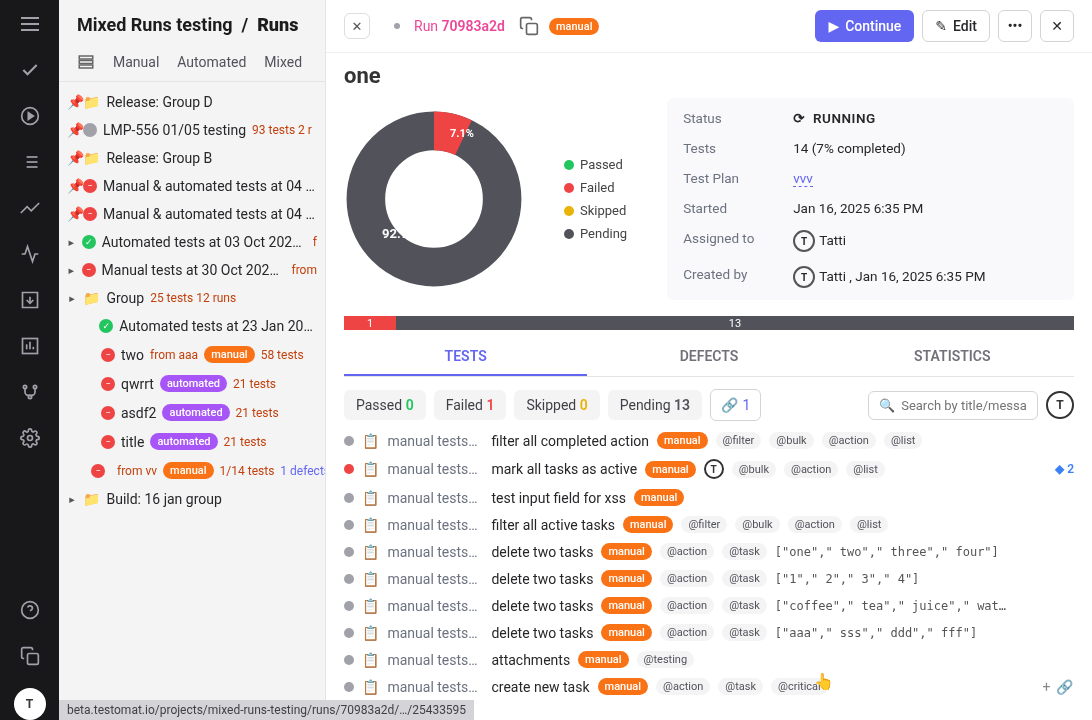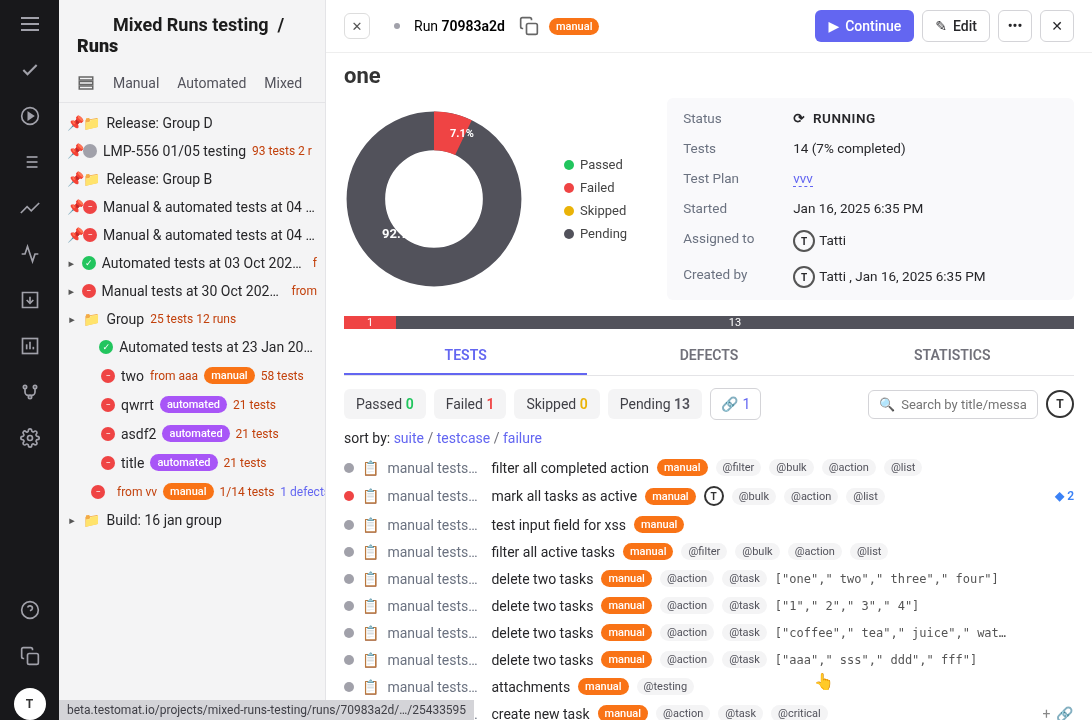--- a/index.html
+++ b/index.html
@@ -7,21 +7,21 @@
     
     .rail { width: 59px; background: #18181b; display: flex; flex-direction: column; align-items: center; padding-top: 10px; gap: 18px; }
     .rail-icon { width: 28px; height: 28px; display: flex; align-items: center; justify-content: center; color: #a1a1aa; cursor: pointer; }
     .rail-icon svg { width: 20px; height: 20px; }
     .rail-icon.hamburger svg { width: 24px; height: 24px; }
     .rail .spacer { flex: 1; }
     .rail-avatar { width: 32px; height: 32px; border-radius: 50%; background: #fff; display:flex; align-items:center; justify-content:center; color:#333; font-weight:700; font-size:12px; }
     
     .sidebar { width: 267px; background: #f4f4f5; display: flex; flex-direction: column; border-right: 1px solid #e4e4e7; }
     .sidebar-header { padding: 14px 12px 8px 18px; font-size: 18px; font-weight: 700; color: #1c1c1c; }
-    .sidebar-header a { color:#1c1c1c; text-decoration:none;margin-left:36px; }
+    .sidebar-header a { color:#1c1c1c; text-decoration:none; }
     .sidebar-tabs { display: flex; align-items: center; gap: 18px; padding: 10px 12px 10px 18px; border-bottom: 1px solid #e4e4e7; }
     .sidebar-tabs .icon-btn { width:18px; height:18px; color:#666; }
     .sidebar-tabs .tab { font-size: 14px; color: #52525b; cursor: pointer; }
     .tree { flex:1; overflow-y: auto; padding: 6px 0; }
     .tree-row { display: flex; align-items: center; gap: 6px; padding: 6px 8px; font-size: 14px; color: #27272a; cursor: pointer; white-space: nowrap; overflow: hidden; }
     .pin-icon { color: #999; width:10px; }
     .chevron { color: #555; font-size: 11px; width:10px; text-align:center; }
     .status-dot { width: 14px; height: 14px; border-radius: 50%; flex-shrink: 0; display:flex; align-items:center; justify-content:center; font-size:9px; color:#fff; }
     .status-pass { background: #22c55e; }
     .status-fail { background: #ef4444; }
@@ -31,21 +31,21 @@
     .tag-pill { font-size: 11px; padding: 2px 7px; border-radius: 9px; font-weight: 500; }
     .tag-manual { background: #f97316; color: #fff; }
     .tag-automated { background: #a855f7; color: #fff; }
     .tree-meta { font-size: 12px; color: #c2410c; }
     .tree-row.indent1 { padding-left: 26px; }
     
     .main { flex: 1; display: flex; flex-direction: column; position: relative; }
     .topbar { display: flex; align-items: center; padding: 10px 18px; gap: 10px; border-bottom: 1px solid #eee; }
     .topbar .close-btn { width:26px; height:26px; border:1px solid #ddd; border-radius:6px; display:flex;align-items:center;justify-content:center; color:#555; cursor:pointer; margin-right:14px;}
     .topbar .run-dot { width:6px;height:6px;border-radius:50%;background:#a1a1aa; margin-right:4px;}
-    .topbar .run-label { font-size:14px; color:#000000; }
+    .topbar .run-label { font-size:14px; color:#ec4899; }
     .topbar .run-label b { font-weight:600; }
     .topbar .copy-btn { width:20px;height:20px;color:#666; cursor:pointer; margin-left:4px;}
     .topbar-actions { margin-left: auto; display: flex; gap: 8px; }
     .btn { display:flex; align-items:center; gap:6px; padding: 6px 12px; border-radius: 6px; font-size: 14px; font-weight: 500; cursor: pointer; border:1px solid transparent; }
     .btn-primary { background: #6366f1; color:#fff; }
     .btn-secondary { background: #fff; border:1px solid #d4d4d8; color:#27272a; }
     .btn-icon { width:34px; height:32px; justify-content:center; padding:0;}
     
     .run-title { font-size: 22px; font-weight: 700; padding: 10px 18px 4px; }
     
@@ -382,26 +382,20 @@
     <div class="filter-chip"><span>Skipped</span> <span class="count-skip">0</span></div>
     <div class="filter-chip"><span>Pending</span> <span class="count-pend">13</span></div>
     <div class="link-badge">🔗 <span>1</span></div>
     <div class="search-box">
       <span>🔍</span>
       <input placeholder="Search by title/message" style="">
     </div>
     <div class="human-icon">T</div>
   </div>
 
-  <div class="sort-row">
-    <span>sort by:</span>
-    <a>suite</a> <span class="sep">/</span>
-    <a>testcase</a> <span class="sep">/</span>
-    <a>failure</a>
-  </div>
 
   <div class="test-list" id="test-list">
       <div class="test-row">
         <span class="test-status "></span>
         <span class="suite-icon">📋</span>
         <span class="suite-name">manual tests…</span>
         <span class="test-title">filter all completed action</span>
         <span class="tag-pill tag-manual">manual</span>
         <span class="tag-small">@filter</span>
         <span class="tag-small">@bulk</span>

